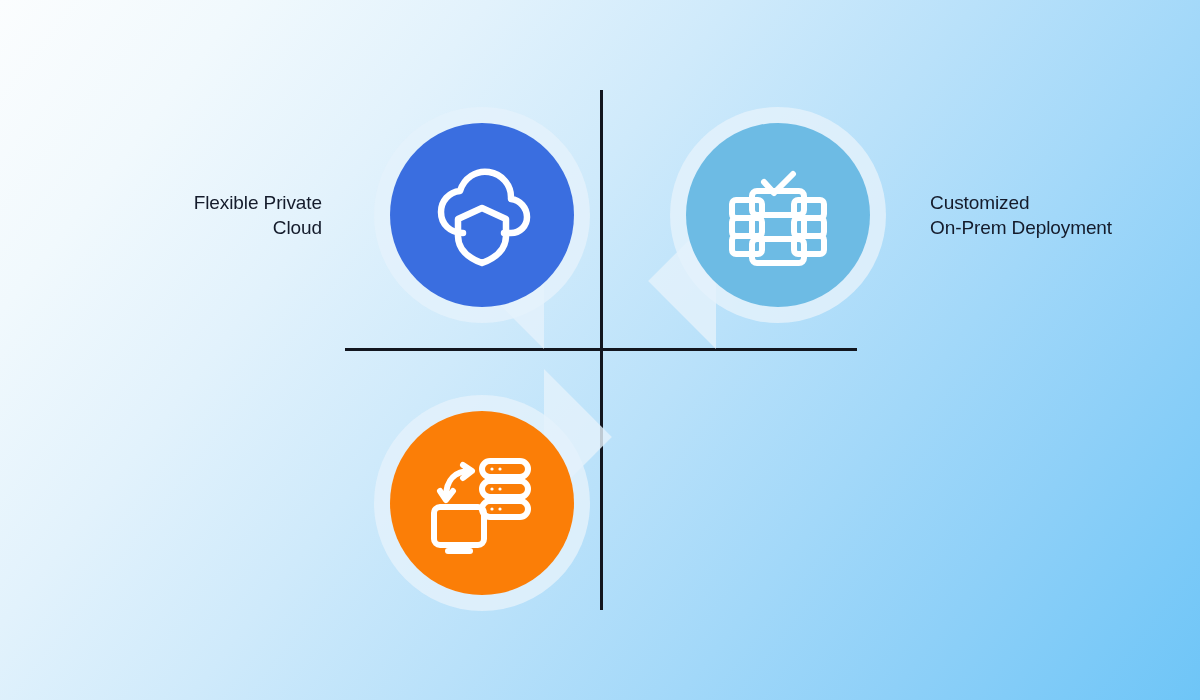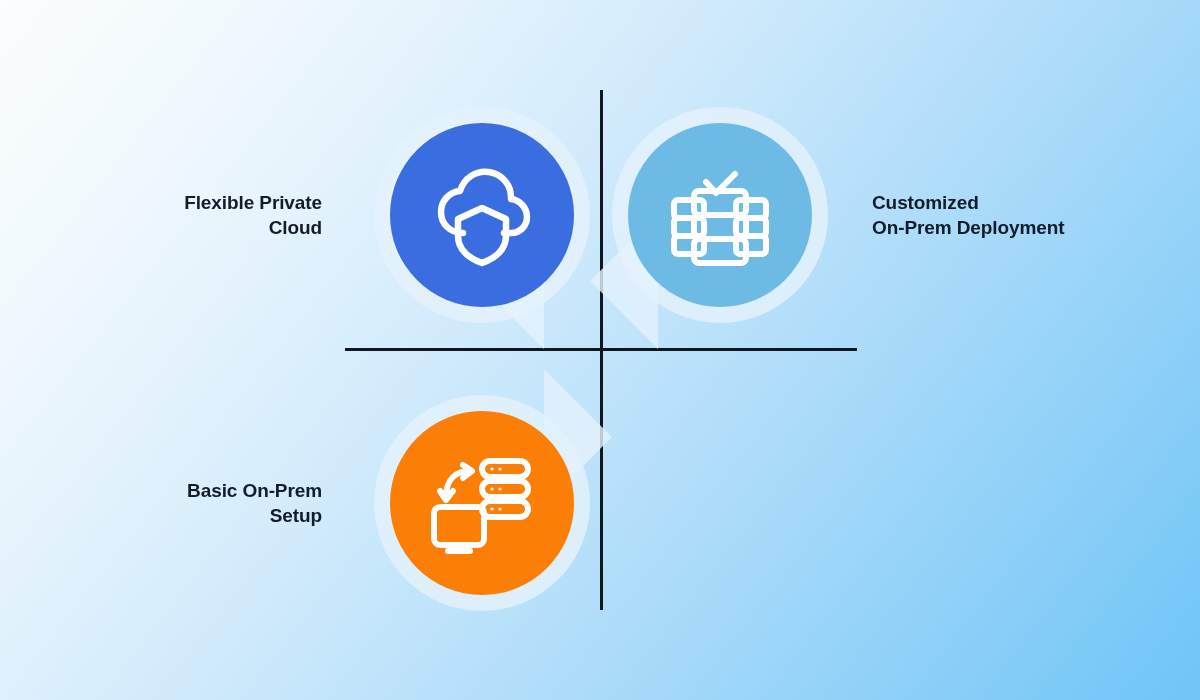--- a/index.html
+++ b/index.html
@@ -36,28 +36,28 @@
   .cross-h {
     position:absolute;
     left:345px; top:348px;
     width:512px; height:3px;
     background:#12161f;
   }
 
   
   .quad { position:absolute; display:flex; align-items:center; }
   .q-tl { left:120px;  top:90px;   width:470px; height:250px; justify-content:flex-end; }
-  .q-tr { left:612px;  top:90px;   width:500px; height:250px; justify-content:flex-end; flex-direction:row-reverse; }
+  .q-tr { left:612px;  top:90px;   width:500px; height:250px; justify-content:flex-start; flex-direction:row-reverse; }
   .q-bl { left:120px;  top:378px;  width:470px; height:250px; justify-content:flex-end; }
   .q-br { left:612px;  top:378px;  width:500px; height:250px; justify-content:flex-start; flex-direction:row-reverse; }
 
   .label {
     color:#141b2b;
     font-size:19px;
-    font-weight:bold;
+    font-weight:normal;
     line-height:1.32;
     letter-spacing:-0.1px;
     white-space:pre-line;
   }
   .label.right { text-align:right; padding-right:52px; }
   .label.left  { text-align:left;  padding-left:44px; }
 
   
   .badge {
     position:relative;
@@ -159,22 +159,20 @@
             <rect x="33" y="35" width="52" height="24" rx="5"></rect>
             <rect x="33" y="59" width="52" height="24" rx="5"></rect>
             <rect x="33" y="83" width="52" height="24" rx="5"></rect>
           </svg>
         </span>
       </div>
     </div>
   </div>
 
   <div class="quad q-bl">
-    <div class="label right">Basic On-Prem
-Setup</div>
     <div class="badge">
       <div class="ring"></div>
       <div class="tail tail-tr"></div>
       <div class="disc" style="background:#fb7e07">
         <span>
           <svg width="116" height="116" viewBox="0 0 116 116" fill="none" stroke="#ffffff" stroke-width="6" stroke-linecap="round" stroke-linejoin="round">
             <rect x="58" y="16" width="46" height="16" rx="8"></rect>
             <rect x="58" y="36" width="46" height="16" rx="8"></rect>
             <rect x="58" y="56" width="46" height="16" rx="8"></rect>
             <circle cx="68" cy="24" r="1.6" fill="#ffffff" stroke="none"></circle>

